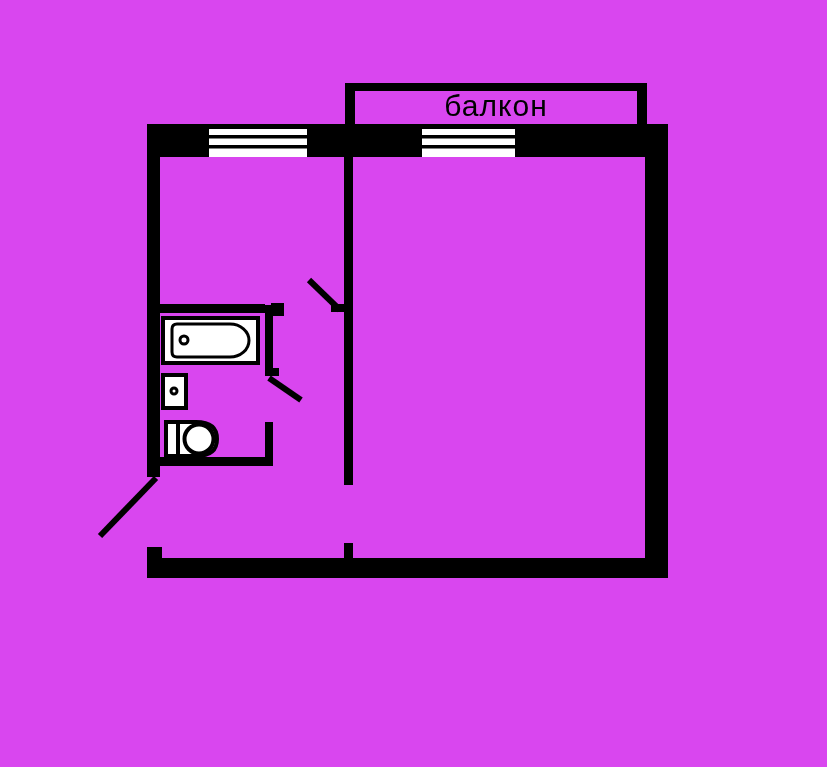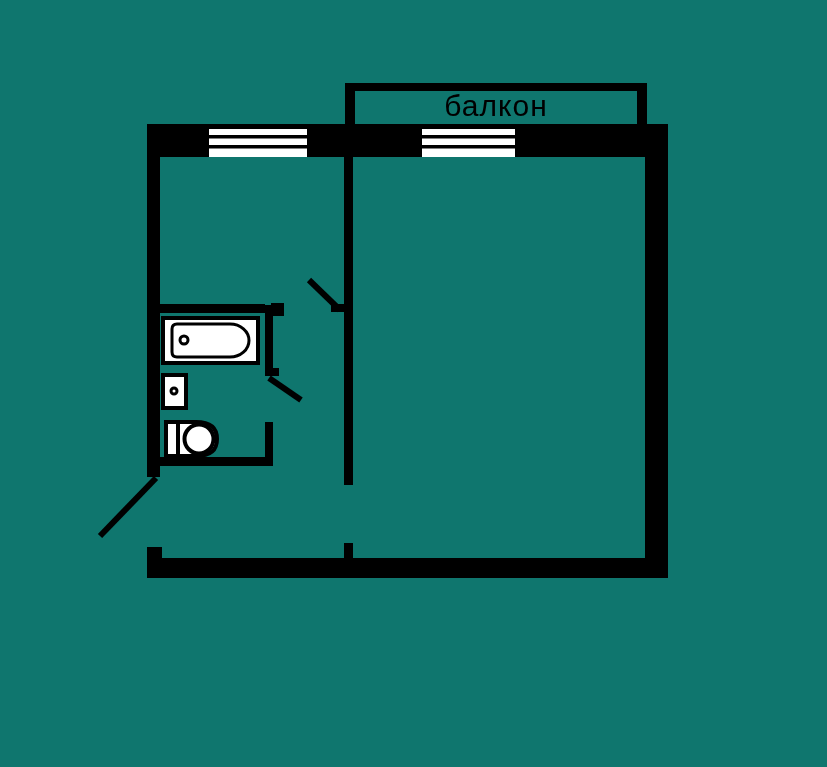--- a/index.html
+++ b/index.html
@@ -5,21 +5,21 @@
   html, body {
     margin: 0;
     padding: 0;
     background: #ffffff;
     font-family: "Liberation Sans", sans-serif;
   }
   .canvas {
     position: relative;
     width: 827px;
     height: 767px;
-    background: #0f766e;
+    background: #d946ef;
     overflow: hidden;
     text-decoration: underline;
   }
   #plan-svg {
     position: absolute;
     left: 0;
     top: 0;
     width: 827px;
     height: 767px;
   }

